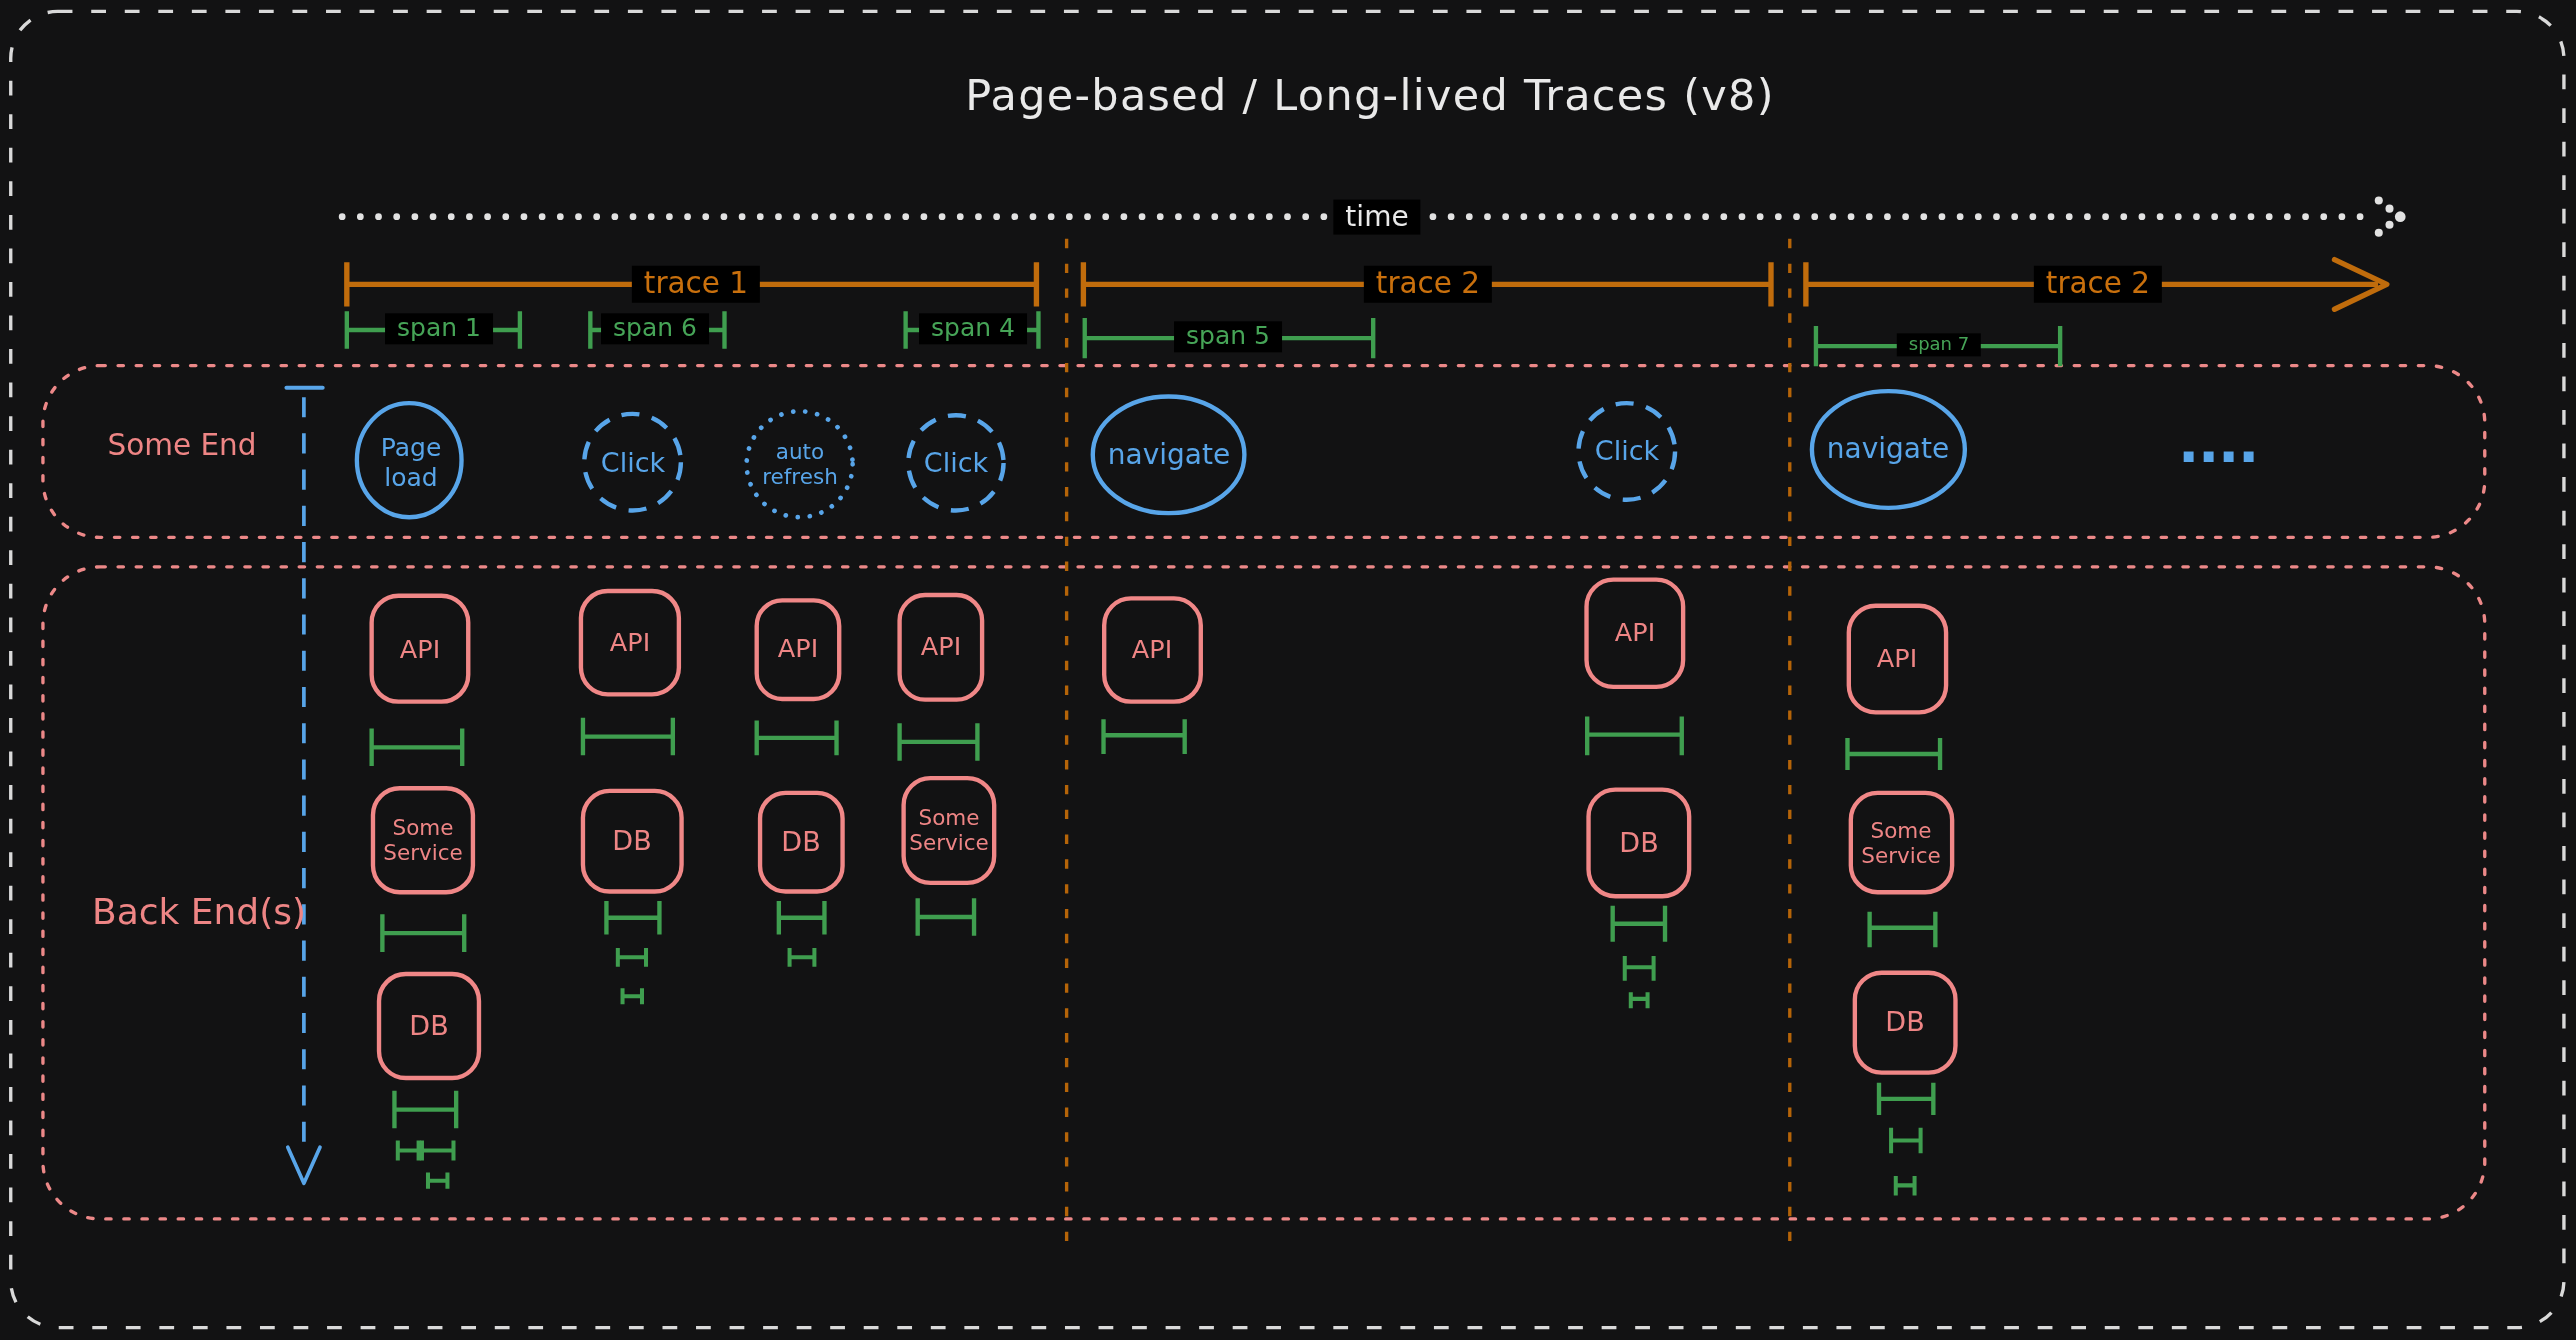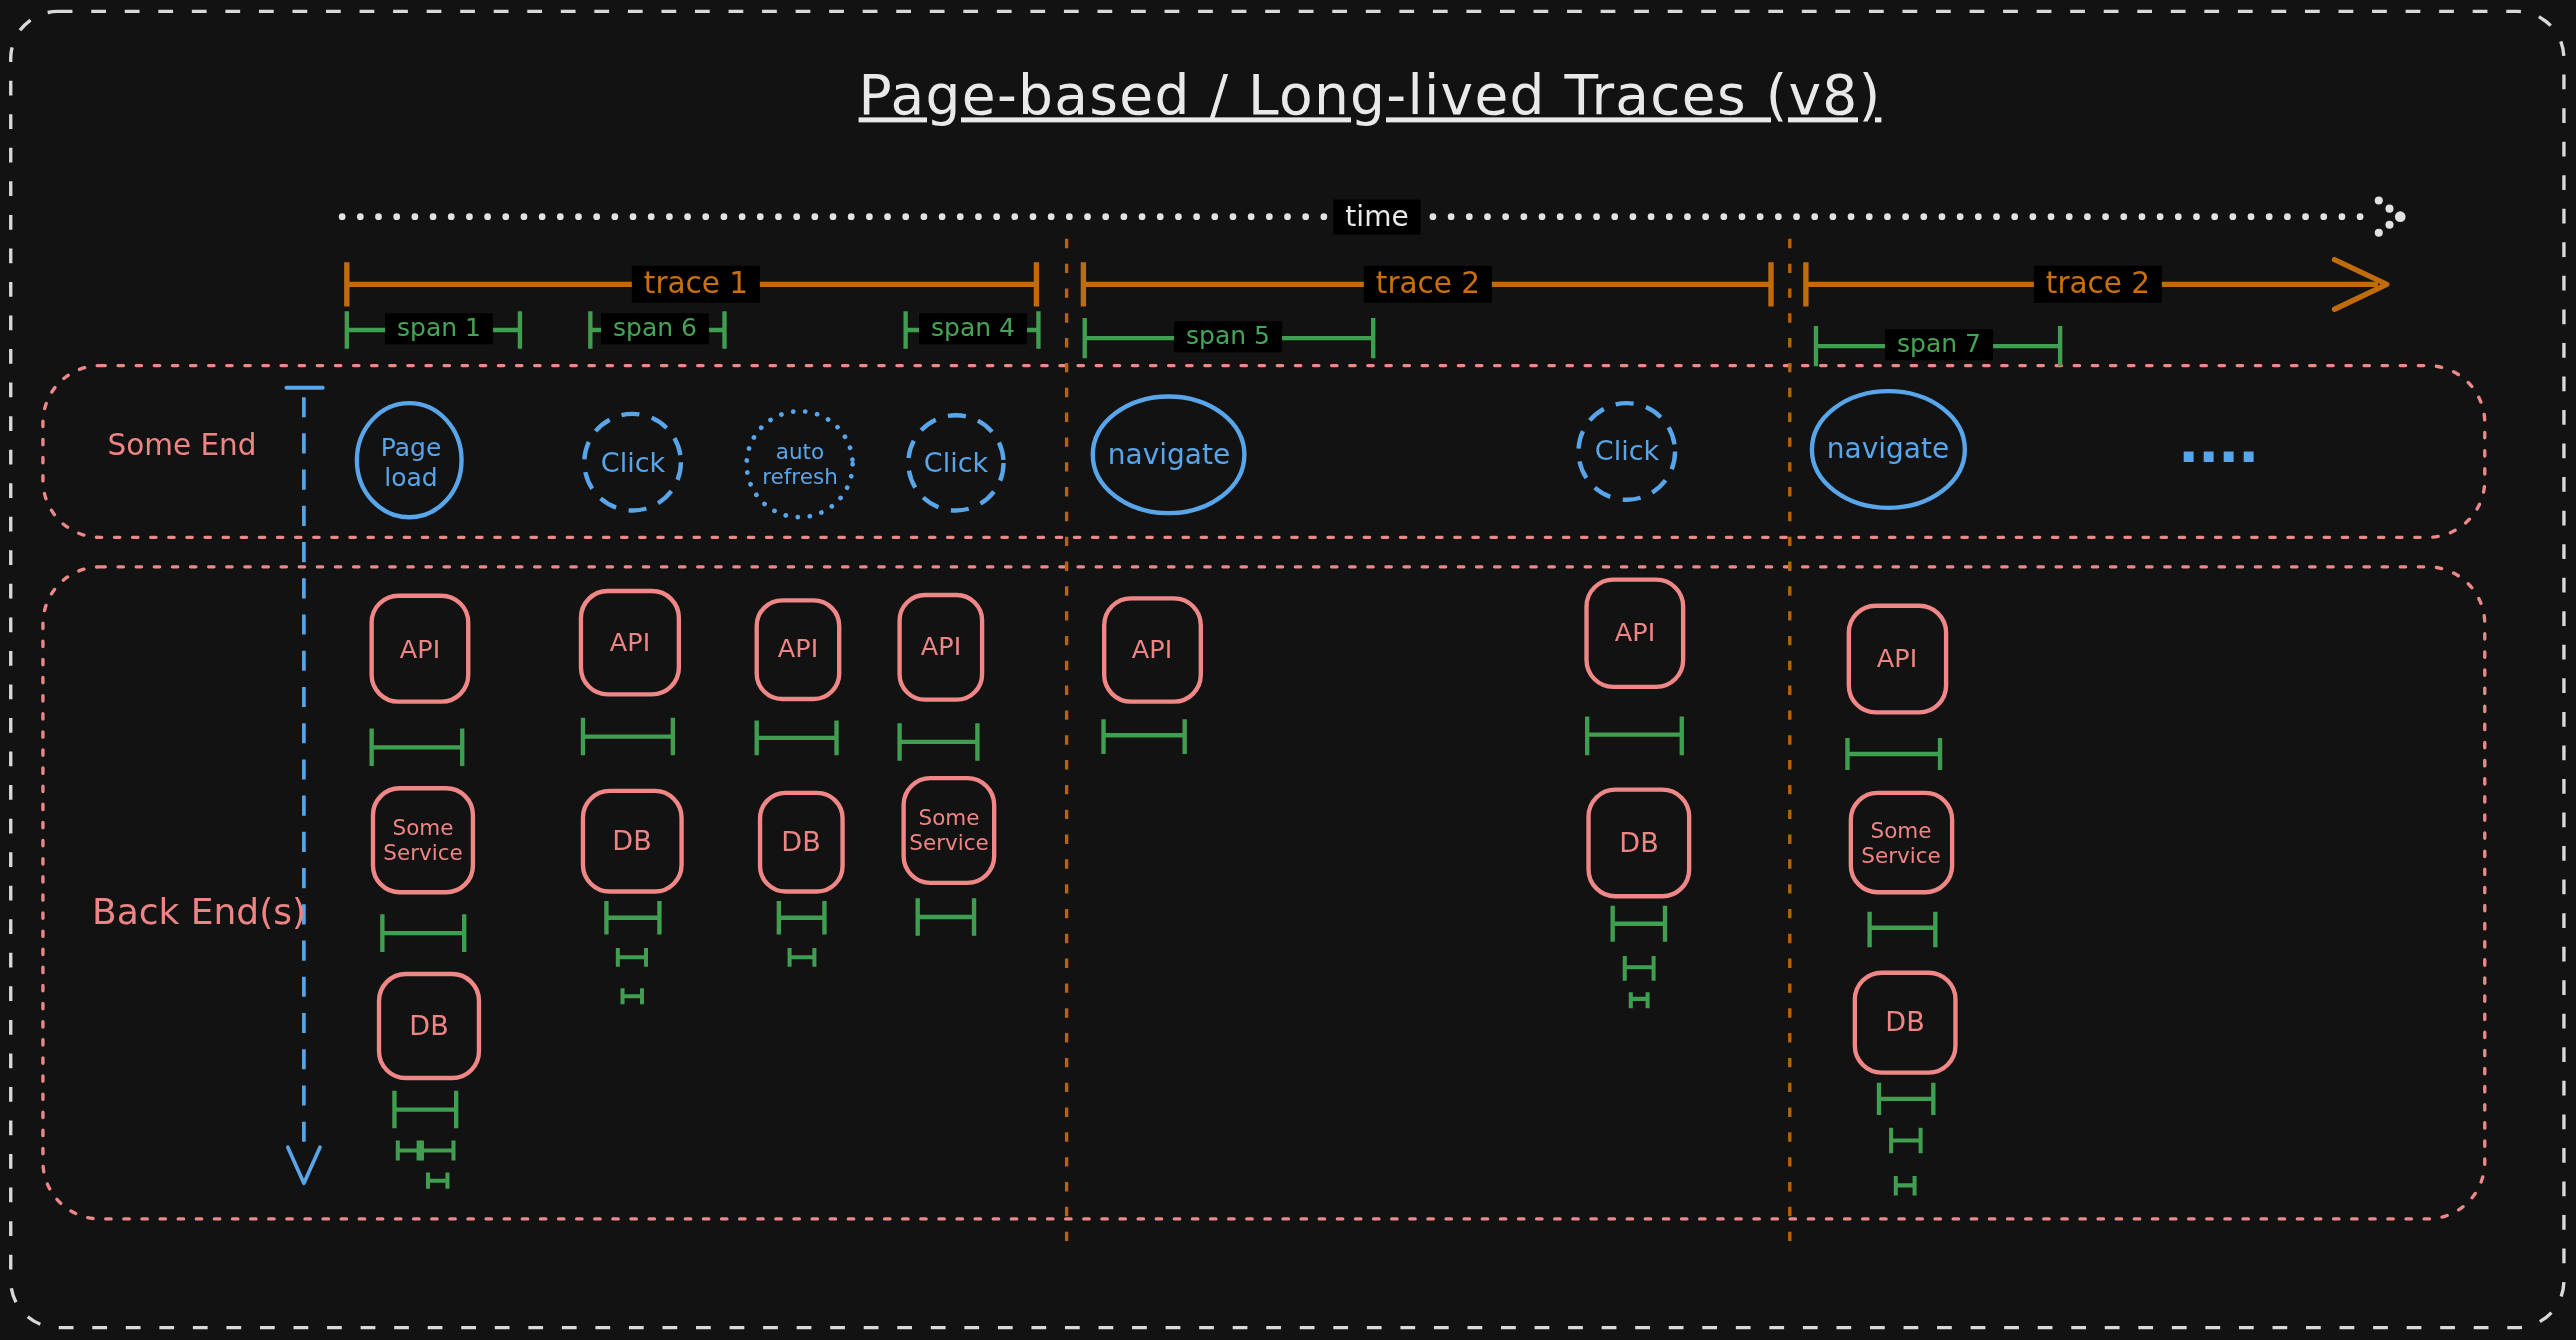--- a/index.html
+++ b/index.html
@@ -104,33 +104,33 @@
   <rect x="2756" y="903" width="145" height="159" rx="40" stroke="#f08787" stroke-width="6.5"></rect>
   <path d="M2754 1100 V1148 M2754 1124 H2892 M2892 1100 V1148" stroke="#3f9e4f" stroke-width="6.5"></path>
   <rect x="2759" y="1182" width="151" height="148" rx="40" stroke="#f08787" stroke-width="6.5"></rect>
   <path d="M2787 1359 V1412 M2787 1383 H2885 M2885 1359 V1412" stroke="#3f9e4f" stroke-width="6.5"></path>
   <rect x="2765" y="1450" width="150" height="149" rx="40" stroke="#f08787" stroke-width="6.5"></rect>
   <path d="M2801 1614 V1662 M2801 1638 H2882 M2882 1614 V1662" stroke="#3f9e4f" stroke-width="6.5"></path>
   <path d="M2819 1681 V1719 M2819 1700 H2863 M2863 1681 V1719" stroke="#3f9e4f" stroke-width="6"></path>
   <path d="M2826 1753 V1782 M2826 1767 H2854 M2854 1753 V1782" stroke="#3f9e4f" stroke-width="6"></path>
 </svg>
 
-<div class="lbl white" style="left:1370px;top:96px;font-size:55px;letter-spacing:1.3px;text-decoration:underline;">Page-based / Long-lived Traces (v8)</div>
+<div class="lbl white" style="left:1370px;top:96px;font-size:43px;letter-spacing:1.3px;">Page-based / Long-lived Traces (v8)</div>
 
 <div class="lbl white mask" style="left:1377px;top:217px;font-size:28px;">time</div>
 
 <div class="lbl orange mask" style="left:696px;top:284px;font-size:29.5px;">trace 1</div>
 <div class="lbl orange mask" style="left:1428px;top:284px;font-size:29.5px;">trace 2</div>
 <div class="lbl orange mask" style="left:2098px;top:284px;font-size:29.5px;">trace 2</div>
 
 <div class="lbl green mask" style="left:439px;top:329px;font-size:25px;">span 1</div>
 <div class="lbl green mask" style="left:655px;top:329px;font-size:25px;">span 6</div>
 <div class="lbl green mask" style="left:973px;top:329px;font-size:25px;">span 4</div>
 <div class="lbl green mask" style="left:1228px;top:337px;font-size:25px;text-align:right;">span 5</div>
-<div class="lbl green mask" style="left:1939px;top:345px;font-size:25px;">span 7</div>
+<div class="lbl green mask" style="left:1939px;top:345px;font-size:18px;">span 7</div>
 
 <div class="lbl pink" style="left:182px;top:446px;font-size:29.5px;">Some End</div>
 <div class="lbl pink" style="left:199px;top:912px;font-size:36px;">Back End(s)</div>
 
 <div class="lbl blue wrap" style="left:411px;top:462px;font-size:25px;width:87px;">Page load</div>
 <div class="lbl blue" style="left:633px;top:463px;font-size:27px;">Click</div>
 <div class="lbl blue wrap" style="left:800px;top:464px;font-size:21.5px;width:101px;">auto refresh</div>
 <div class="lbl blue" style="left:956px;top:463px;font-size:27px;">Click</div>
 <div class="lbl blue" style="left:1169px;top:455px;font-size:28px;">navigate</div>
 <div class="lbl blue" style="left:1627px;top:451px;font-size:27px;">Click</div>

